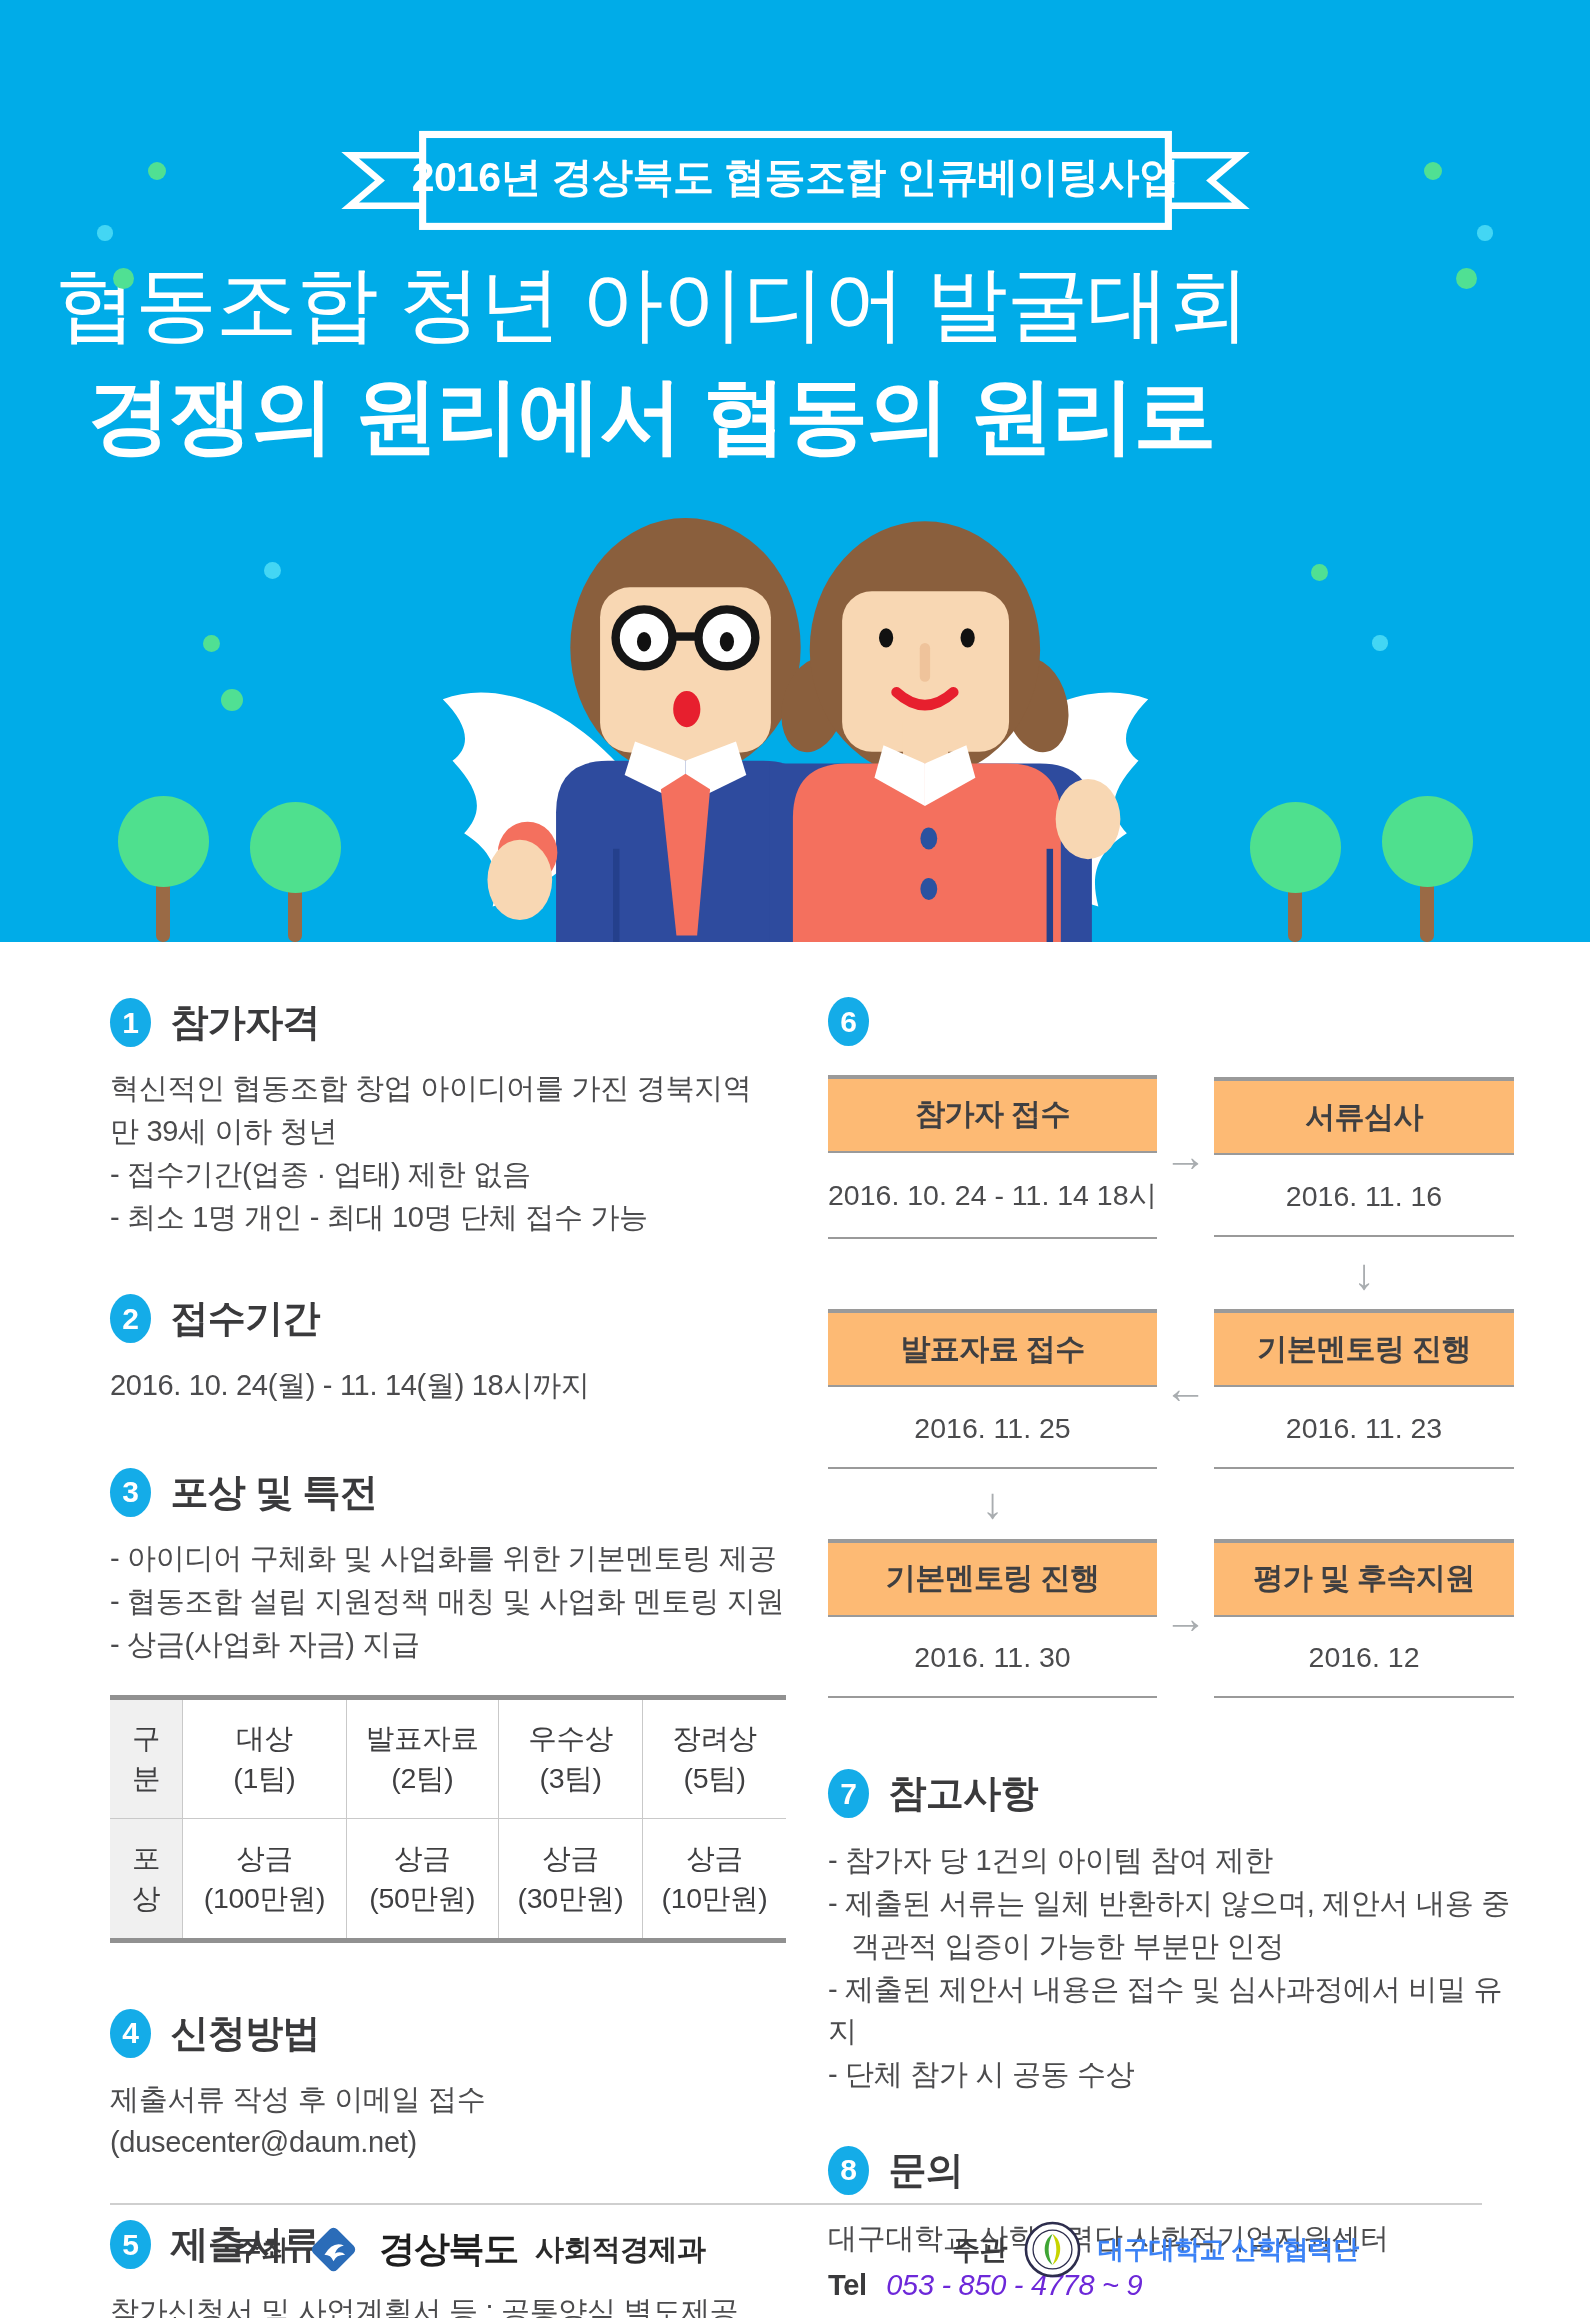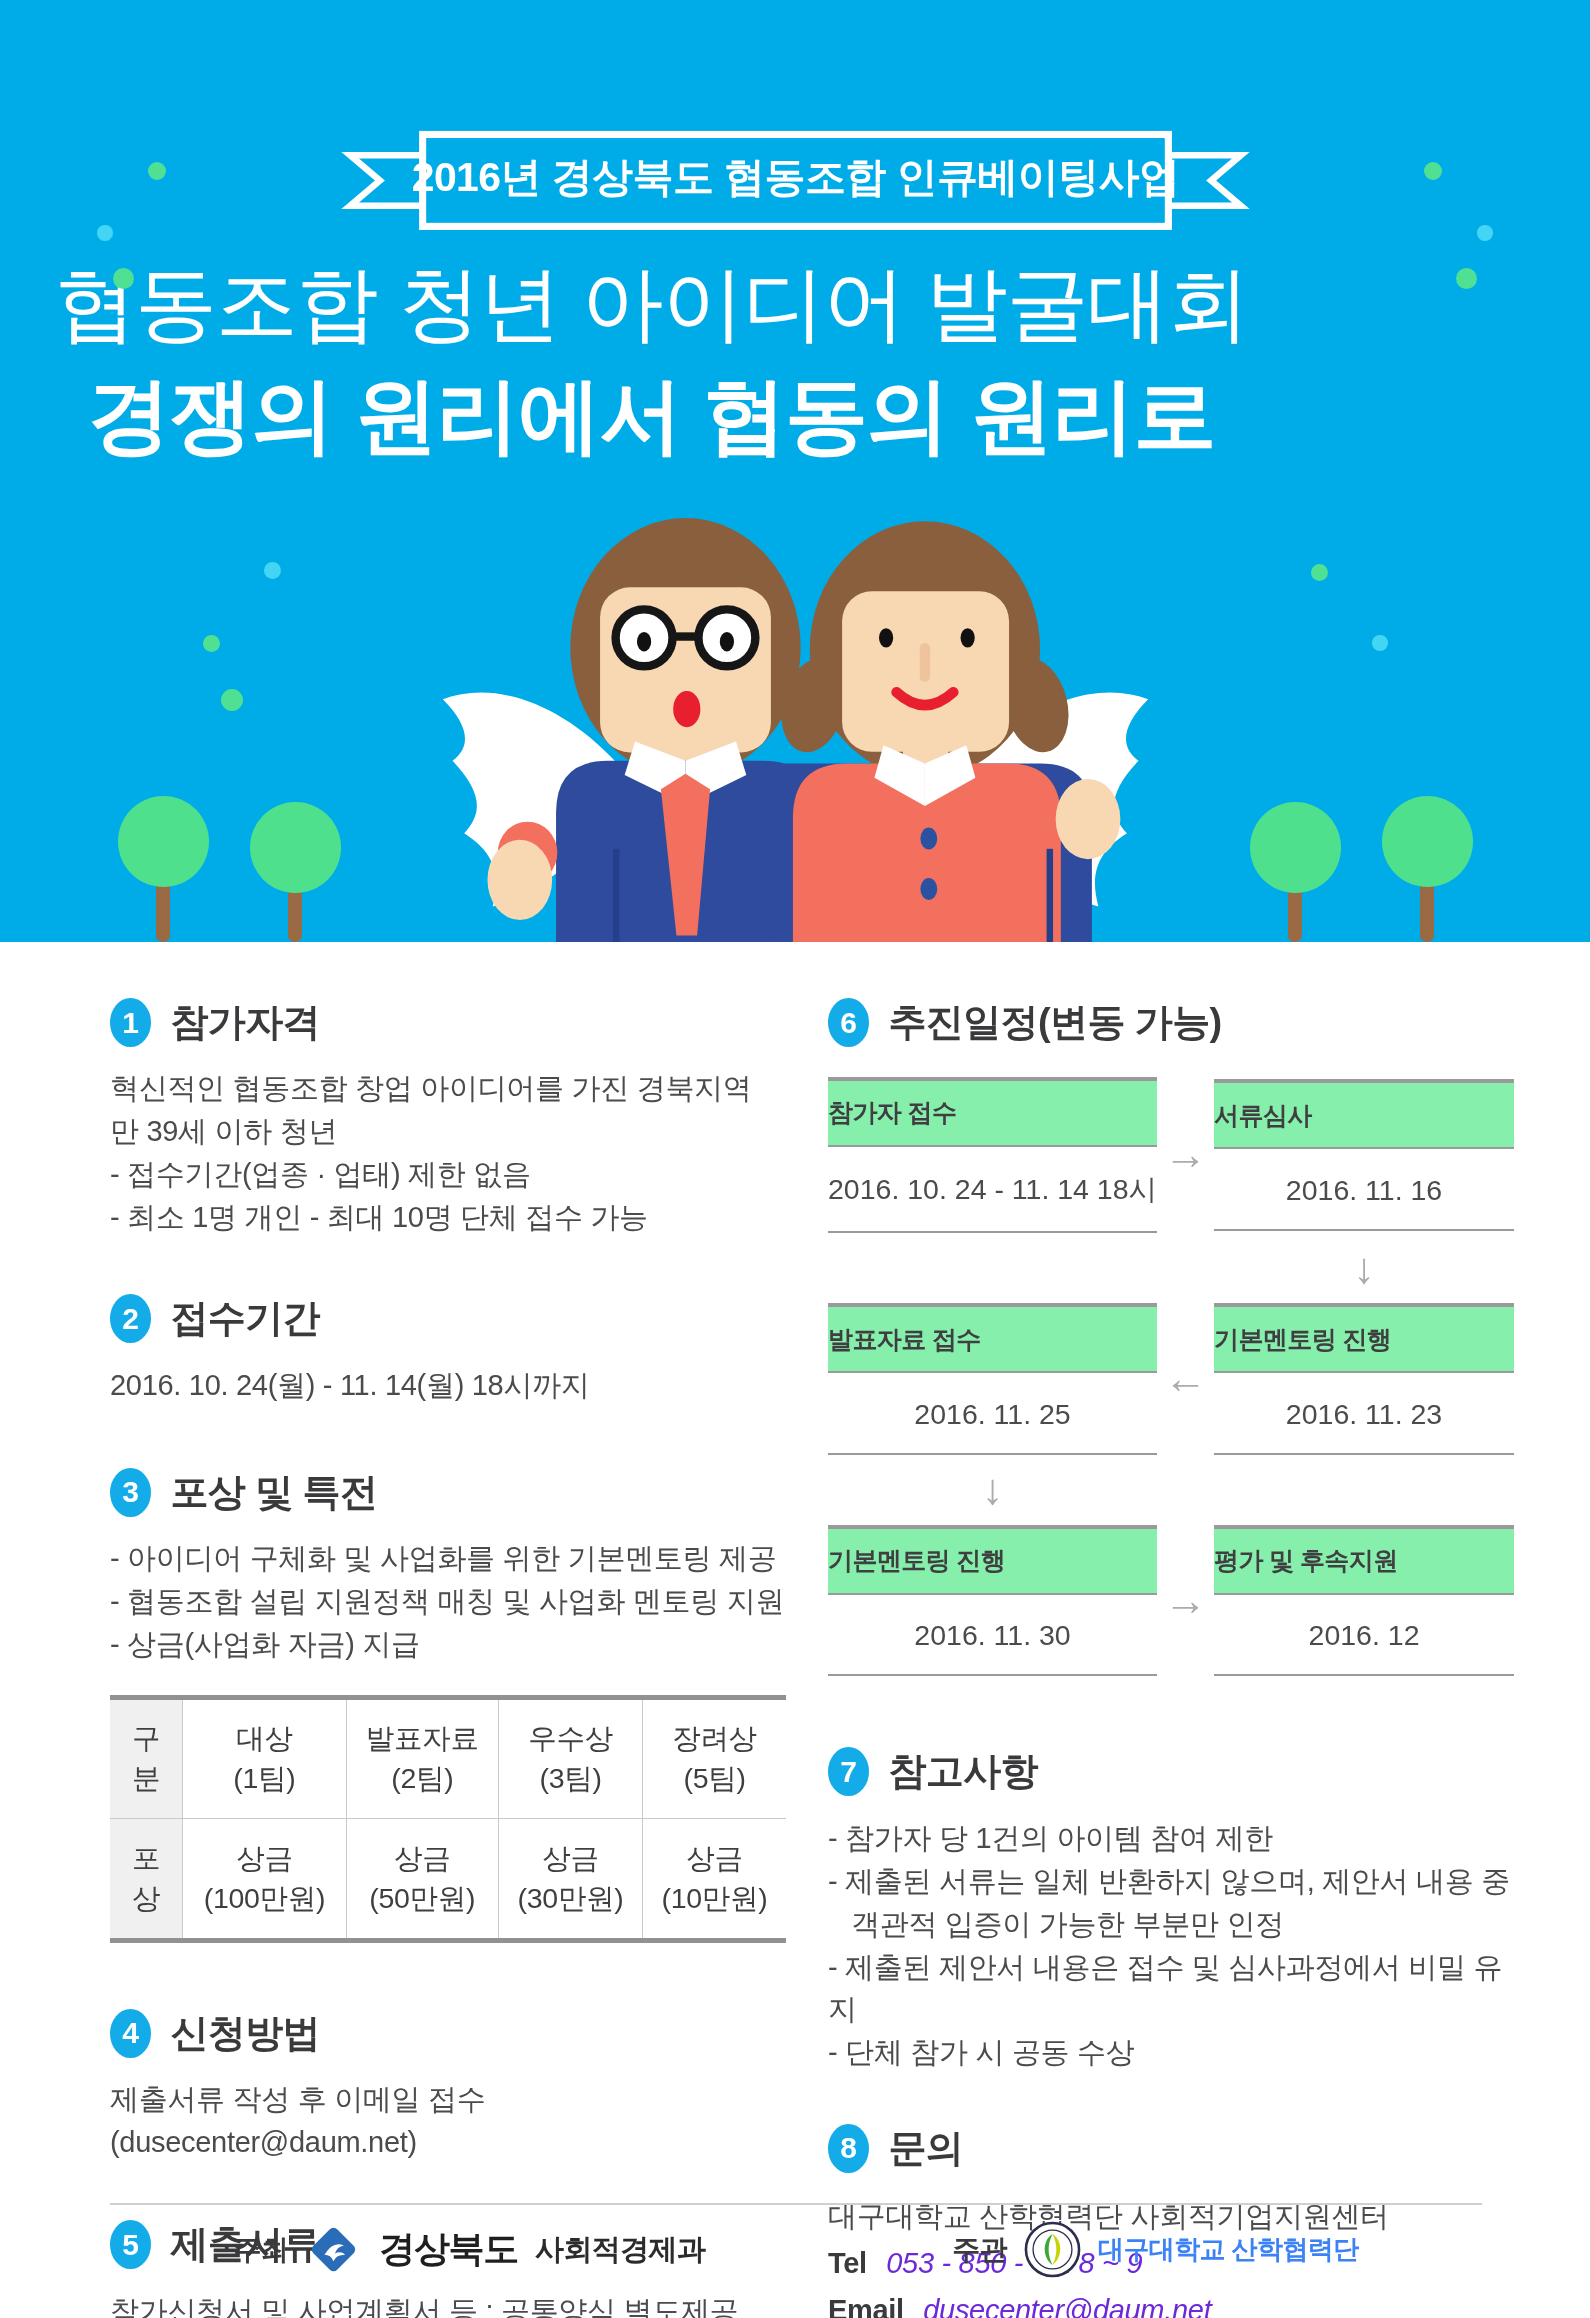--- a/index.html
+++ b/index.html
@@ -52,22 +52,22 @@
     font-size:28.5px;line-height:1.4;color:#3f3f41;padding:19.4px 5.2px;
     white-space:pre-line;font-weight:400;letter-spacing:-0.3px;
   }
   .prize-table th{background:#F0F0F0;width:62px;}
   .prize-table td:last-child{border-right:none;}
   .prize-table tr:first-child th,.prize-table tr:first-child td{border-bottom:1.9px solid #C9C9C9;}
   
   .flow{display:grid;grid-template-columns:1fr 57px 1fr;margin-top:28.5px;align-items:center;}
   .step{border-bottom:2.6px solid #9A9A9A;}
   .step-name{
-    background:#86efac;border-top:4.5px solid #9A9A9A;border-bottom:2.6px solid #9A9A9A;
-    font-size:25px;font-weight:600;color:#3f3f41;
+    background:#fdba74;border-top:4.5px solid #9A9A9A;border-bottom:2.6px solid #9A9A9A;
+    text-align:center;font-size:30px;font-weight:600;color:#3f3f41;
     padding:15.5px 0;letter-spacing:-0.6px;white-space:nowrap;
   }
   .step-date{text-align:center;font-size:28.5px;color:#4b4b4d;padding:24.6px 0 22px 0;white-space:nowrap;}
   .harrow{display:flex;align-items:center;justify-content:center;font-size:43px;color:#A9ADB0;}
   .varrow{height:70px;display:flex;align-items:center;justify-content:center;font-size:43px;color:#A9ADB0;}
   .vspacer{height:70px;}
   
   .contact-line{display:flex;gap:19.4px;font-size:29px;line-height:1.62;letter-spacing:-0.3px;}
   .contact-line .lab{font-weight:700;color:#3a3a3c;}
   .contact-line .val{color:#6d28d9;font-style:italic;}
@@ -252,21 +252,20 @@
   <div class="body-text">
     <div>참가신청서 및 사업계획서 등 : 공통양식 별도제공</div>
 
   </div>
 </div>
 
 <div class="col col-right">
 
   <div class="sec-head">
     <div class="badge">6</div>
-    <div class="sec-title">추진일정(변동 가능)</div>
   </div>
 
   <div class="flow">
     <div class="step">
       <div class="step-name">참가자 접수</div>
       <div class="step-date">2016. 10. 24 - 11. 14 18시</div>
     </div>
     <div class="harrow">→</div>
     <div class="step">
       <div class="step-name">서류심사</div>

